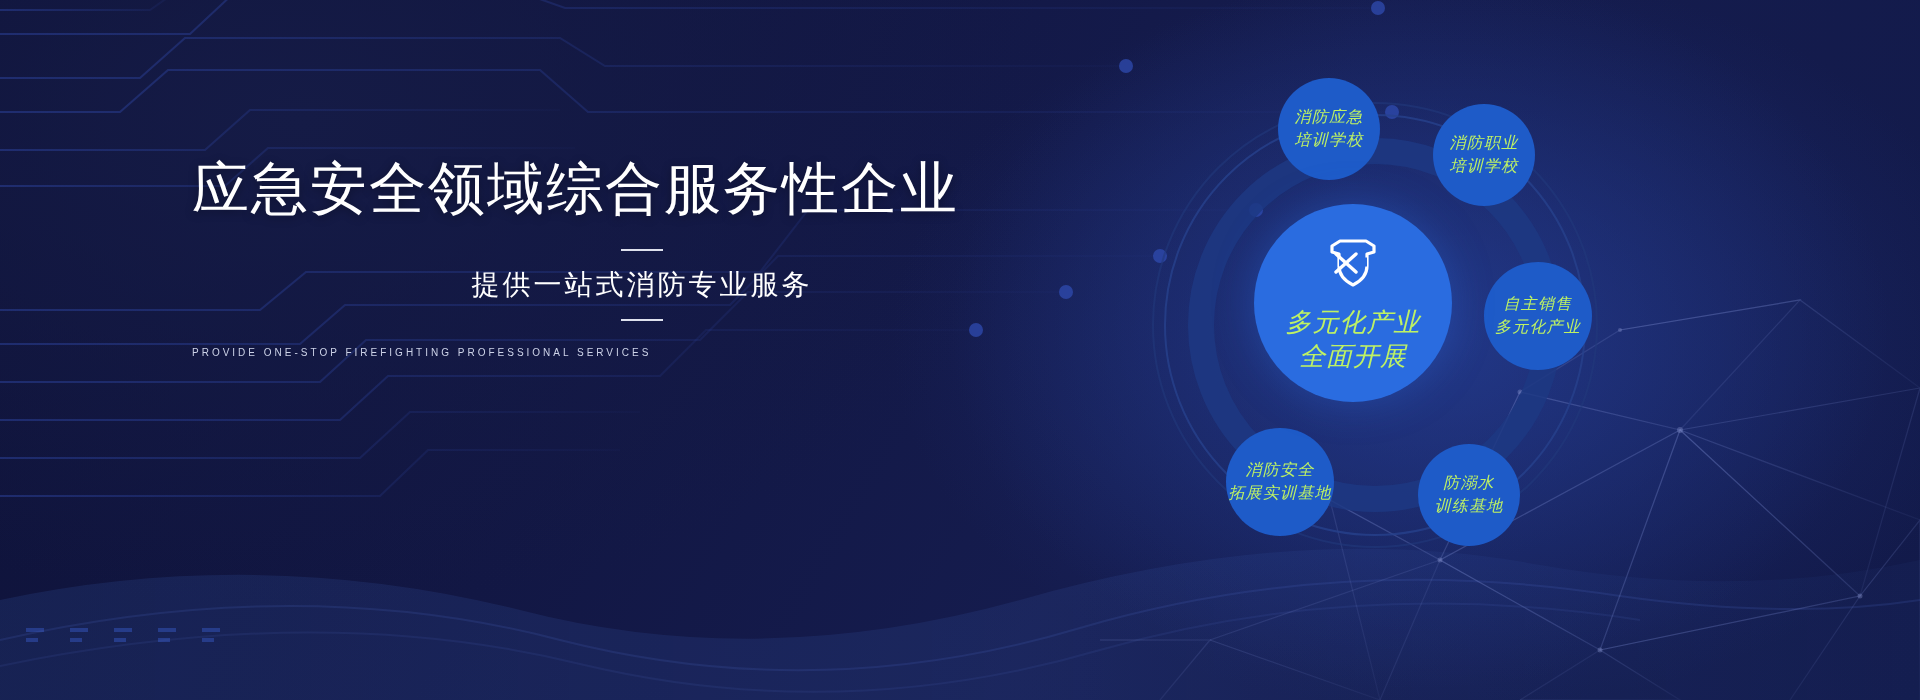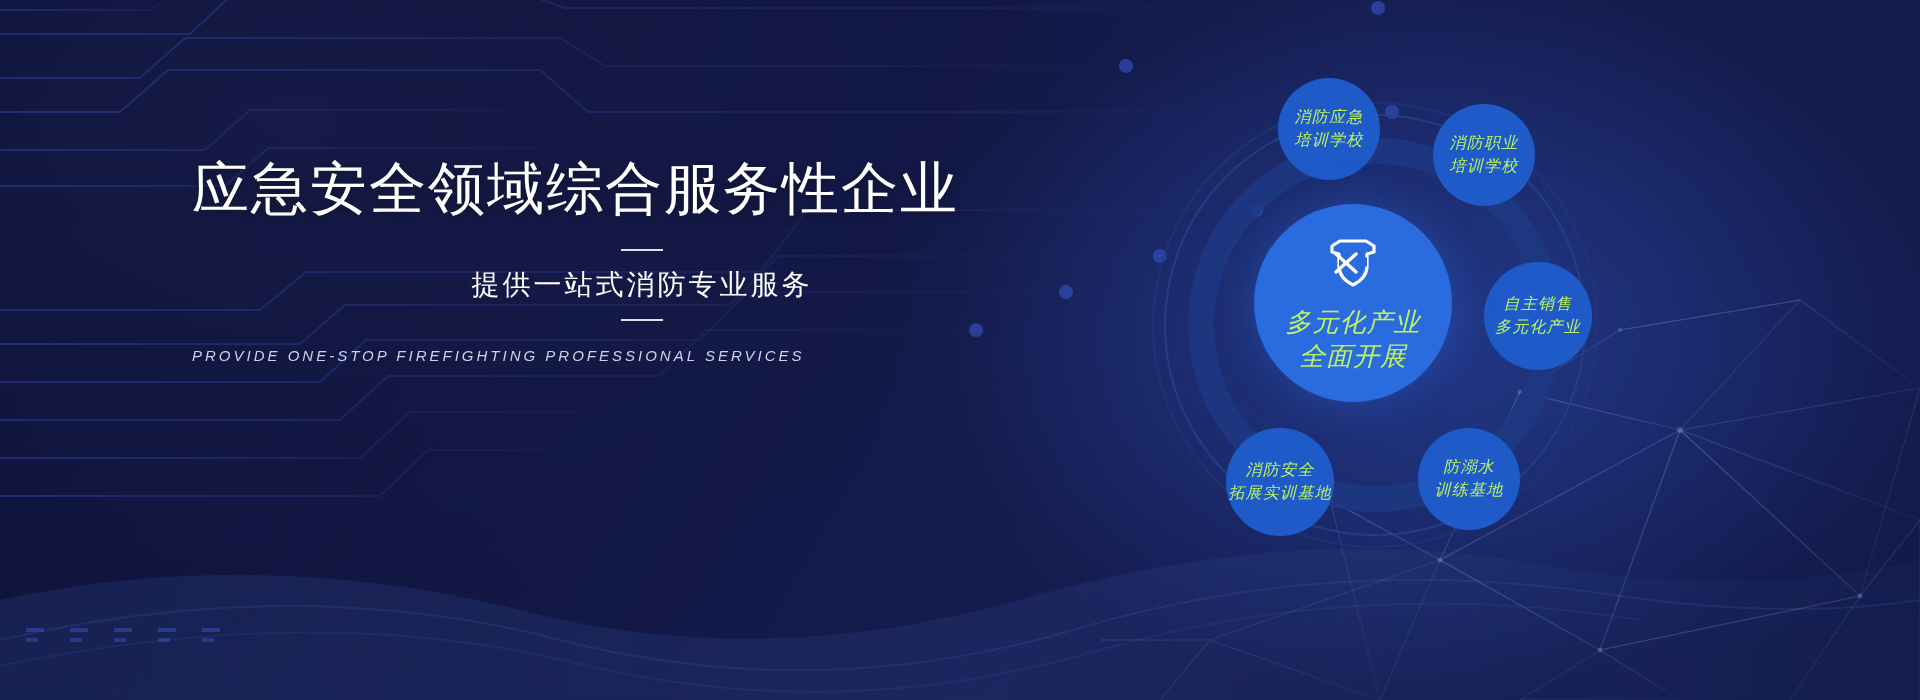--- a/index.html
+++ b/index.html
@@ -62,24 +62,23 @@
     width: 42px;
     height: 2px;
     background: #e9ecf7;
     opacity: 0.95;
   }
   .subline-text { line-height: 1; }
 
   .english {
     margin-top: 26px;
     color: #cdd3e8;
-    font-size: 15px;
+    font-size: 10px;
     letter-spacing: 3.0px;
     white-space: nowrap;
-    font-style: italic;
   }
 
   .cta {
     margin-top: 57px;
     display: inline-flex;
     align-items: center;
     justify-content: center;
     height: 52px;
     padding: 0 26px;
     background: #1f58c4;
@@ -154,21 +153,21 @@
     letter-spacing: 1px;
     line-height: 1.3;
   }
   .logo-shield {
     margin-bottom: 8px;
   }
 
   .node-n  { left: 148px;  top: -2px;   width: 102px; height: 102px; }
   .node-ne { left: 303px;  top: 24px;   width: 102px; height: 102px; }
   .node-e  { left: 354px;  top: 182px;  width: 108px; height: 108px; }
-  .node-se { left: 288px;  top: 348px;  width: 102px; height: 102px; }
+  .node-se { left: 288px;  top: 364px;  width: 102px; height: 102px; }
   .node-sw { left: 96px;   top: 348px;  width: 108px; height: 108px; }
   .node-w  { left: 18px;   top: 172px;  width: 106px; height: 106px; }
 
   .node-w .ln, .node-sw .ln, .node-se .ln, .node-n .ln, .node-ne .ln, .node-e .ln {
     font-size: 16px;
   }
 </style>
 </head>
 <body>
 

